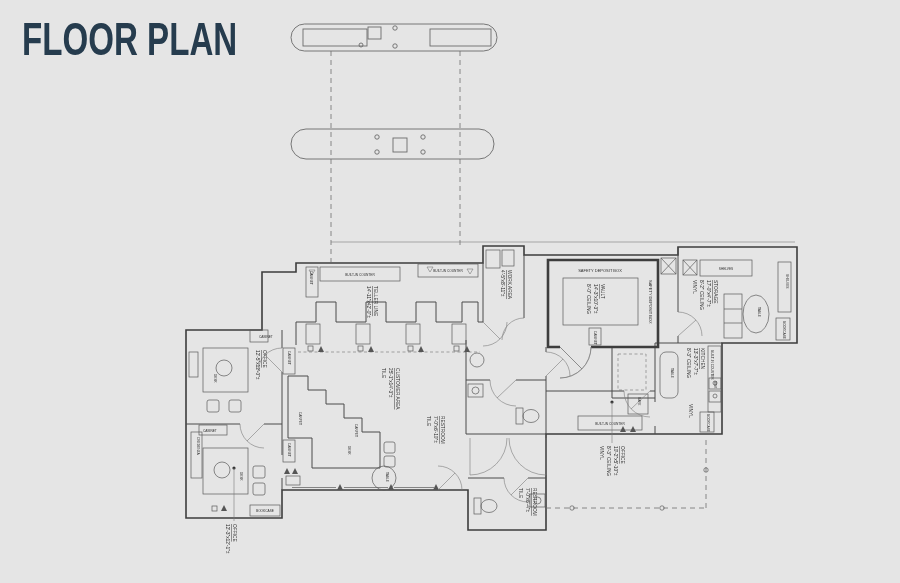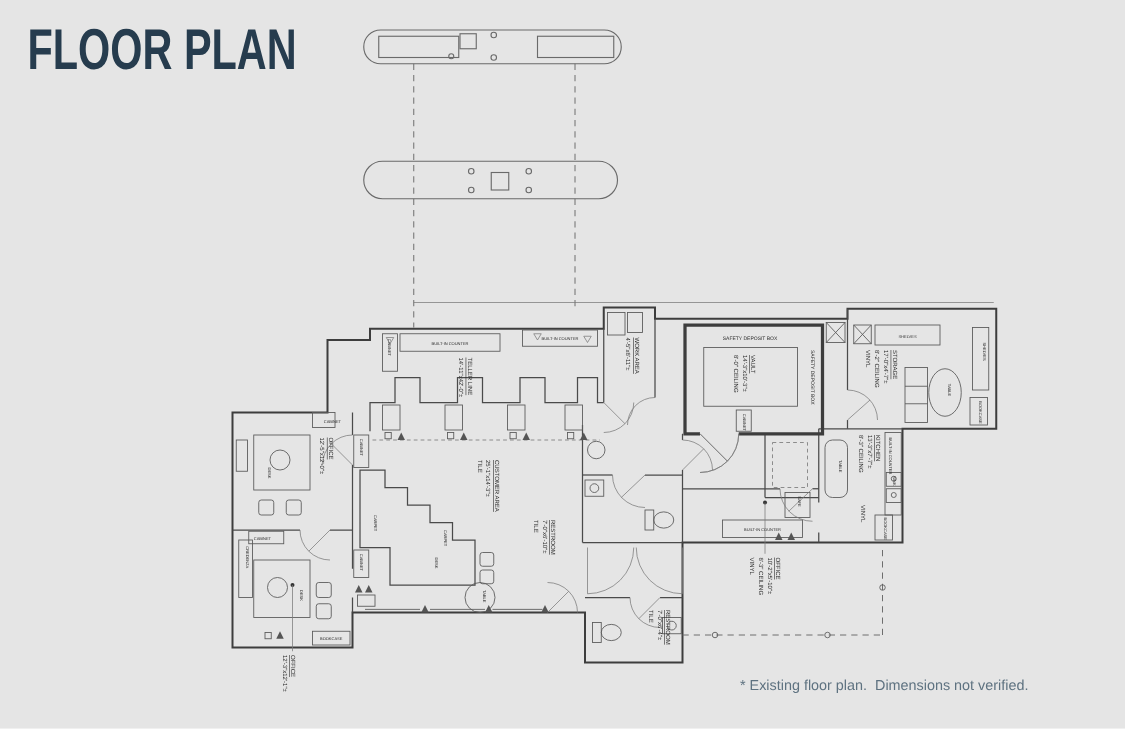--- a/index.html
+++ b/index.html
@@ -331,14 +331,13 @@
       <text class="ts" x="197" y="437" transform="rotate(90 197 437)">CREDENZA</text>
 
       <text class="ts" x="714" y="381" transform="rotate(90 714 381)">SINK</text>
       <text class="ts" x="638" y="397" transform="rotate(90 638 397)">SAFE</text>
 
       <text class="ts" x="299" y="412" transform="rotate(90 299 412)">CARPET</text>
       <text class="ts" x="355" y="424" transform="rotate(90 355 424)">CARPET</text>
     </g>
   </svg>
 
-  <div class="footnote">* Existing floor plan.  Dimensions not verified.</div>
 </div>
 
 </body></html>

